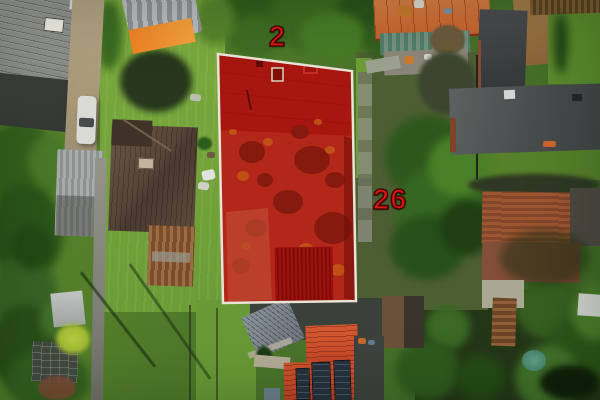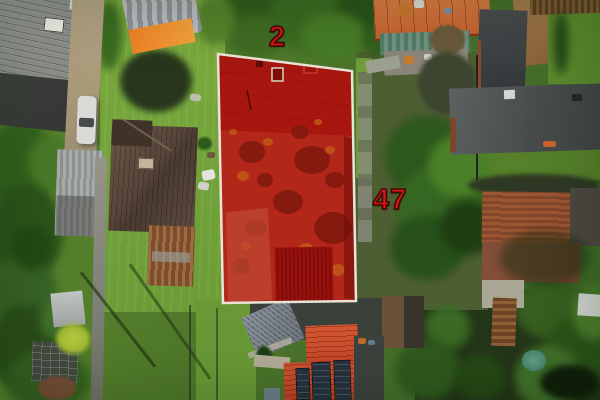--- a/index.html
+++ b/index.html
@@ -195,16 +195,16 @@
       <g transform="rotate(-1 303 274)">
         <rect x="275" y="247" width="58" height="55" fill="#9a120d"></rect>
         <path d="M278,248V301M282,248V301M286,248V301M290,248V301M294,248V301M298,248V301M302,248V301M306,248V301M310,248V301M314,248V301M318,248V301M322,248V301M326,248V301M330,248V301" stroke="#7a0b07" stroke-width="1.5"></path>
       </g>
       <polygon points="344,136 356,140 356,300 344,298" fill="#6f0f08" opacity="0.6"></polygon>
     </g>
     <polygon points="218,54 352,71 356,301 223,303" class="parcel-outline" fill="none" stroke-width="2.5"></polygon>
   </svg>
 
   <div class="label" style="left:269px;top:22px;">2</div>
-  <div class="label" style="left:373px;top:185px;">47</div>
+  <div class="label" style="left:373px;top:185px;">26</div>
 
   <div class="vig"></div>
 </div>
 
 </body></html>

